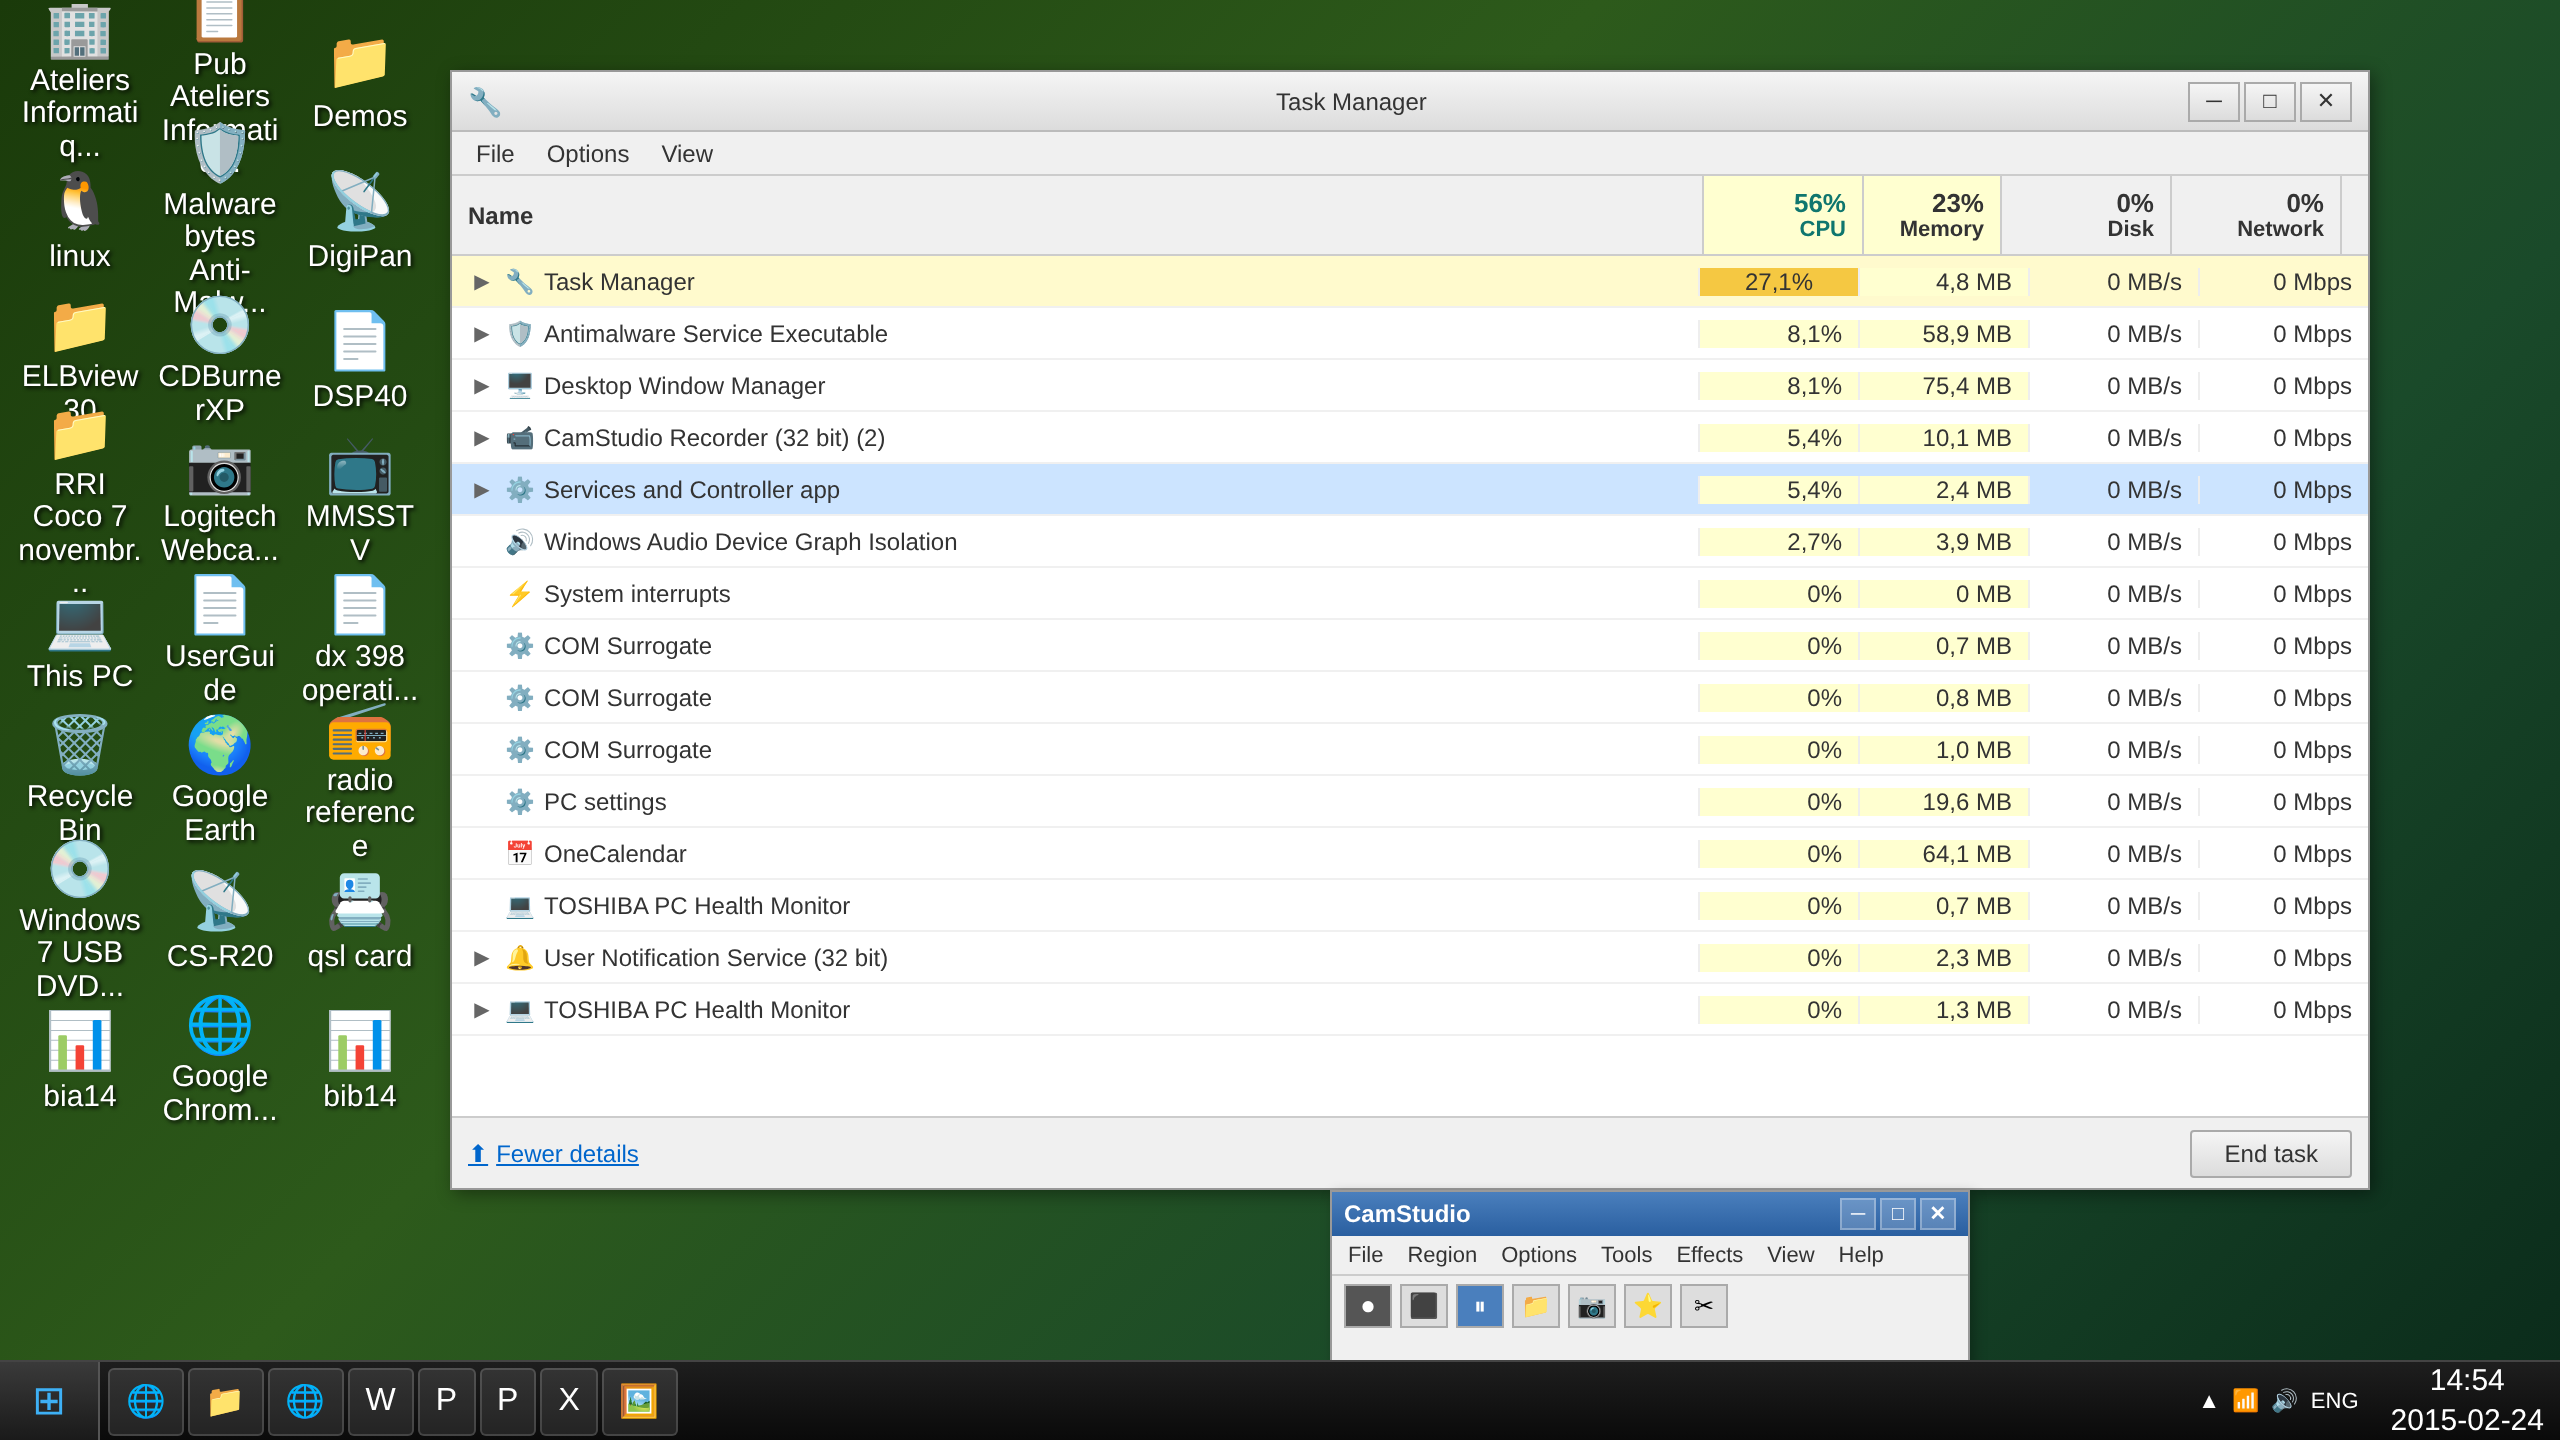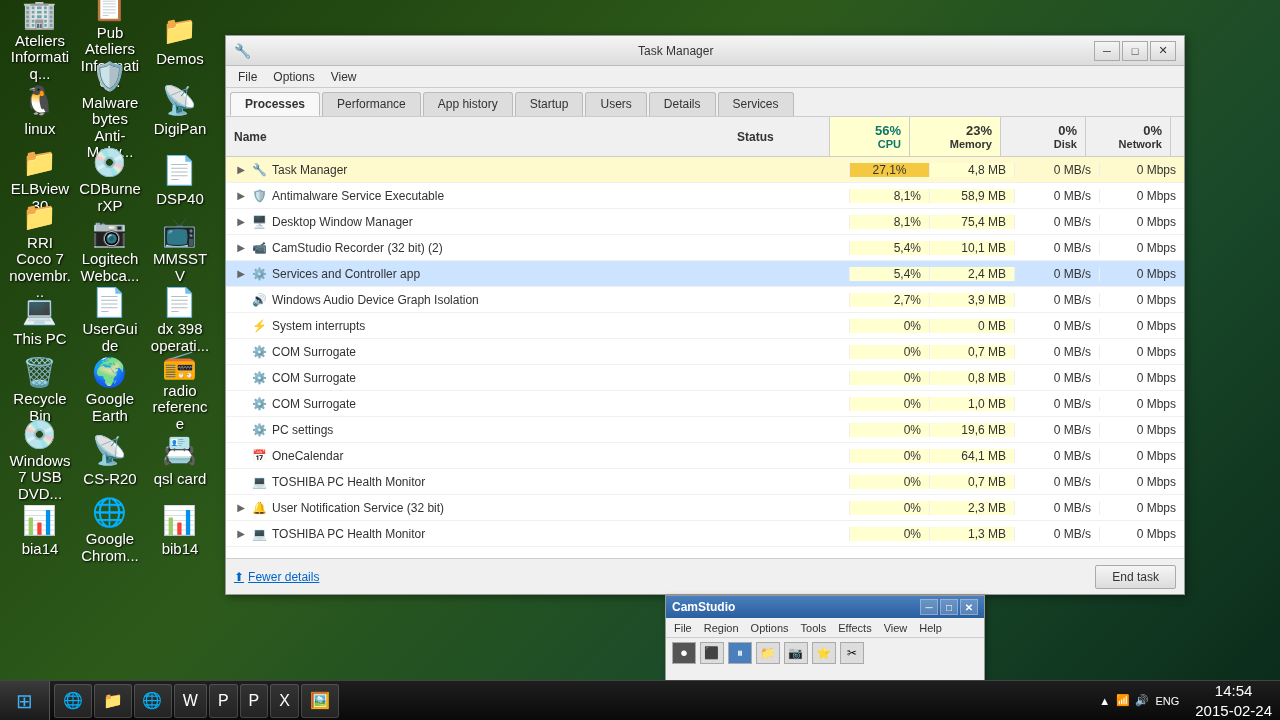--- a/index.html
+++ b/index.html
@@ -258,21 +258,21 @@
       color: #0f766e;
       text-align: right;
       display: flex;
       flex-direction: column;
       align-items: flex-end;
       justify-content: center;
       background: #ffffd0;
       border-left: 1px solid #ccc;
     }
     .tm-col-mem {
-      width: 91px;
+      width: 69px;
       padding: 4px 8px;
       font-size: 12px;
       font-weight: 600;
       color: #333;
       text-align: right;
       display: flex;
       flex-direction: column;
       align-items: flex-end;
       justify-content: center;
       background: #ffffd0;
@@ -573,38 +573,26 @@
         <div class="tm-win-btn close">✕</div>
       </div>
     </div>
 
     <div class="tm-menubar">
       <div class="tm-menu-item">File</div>
       <div class="tm-menu-item">Options</div>
       <div class="tm-menu-item">View</div>
     </div>
 
-    <div class="tm-tabs">
-      <div class="tm-tab active">Processes</div>
-      <div class="tm-tab">Performance</div>
-      <div class="tm-tab">App history</div>
-      <div class="tm-tab">Startup</div>
-      <div class="tm-tab">Users</div>
-      <div class="tm-tab">Details</div>
-      <div class="tm-tab">Services</div>
-    </div>
 
     <div class="tm-content">
 
       <div class="tm-table-header">
         <div class="tm-col-name">
           <span>Name</span>
-        </div>
-        <div class="tm-col-status">
-          <span>Status</span>
         </div>
         <div class="tm-col-cpu">
           <span class="col-pct">56%</span>
           <span class="col-label">CPU</span>
         </div>
         <div class="tm-col-mem">
           <span class="col-pct">23%</span>
           <span class="col-label">Memory</span>
         </div>
         <div class="tm-col-disk">

